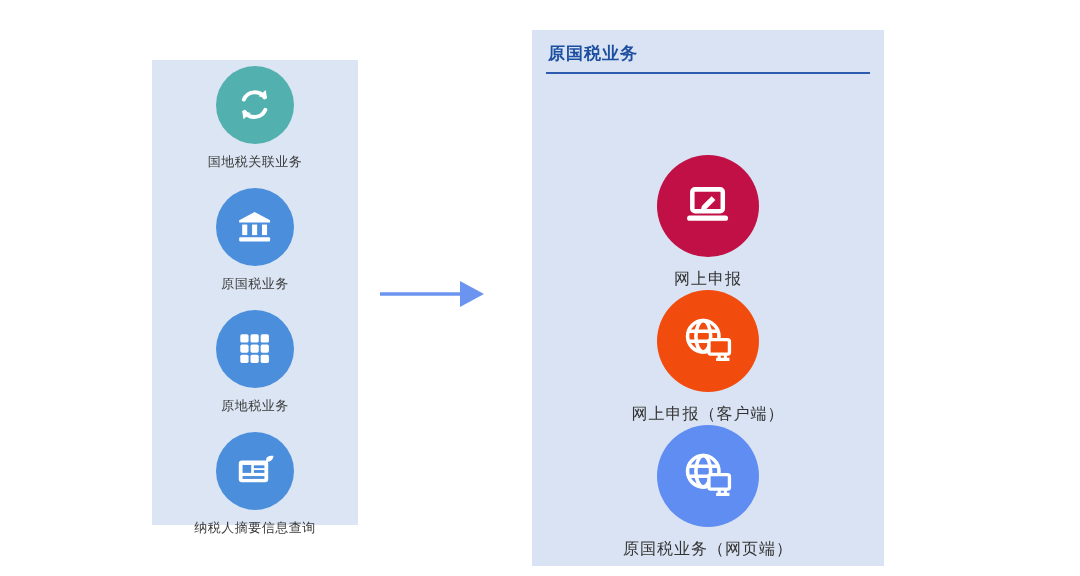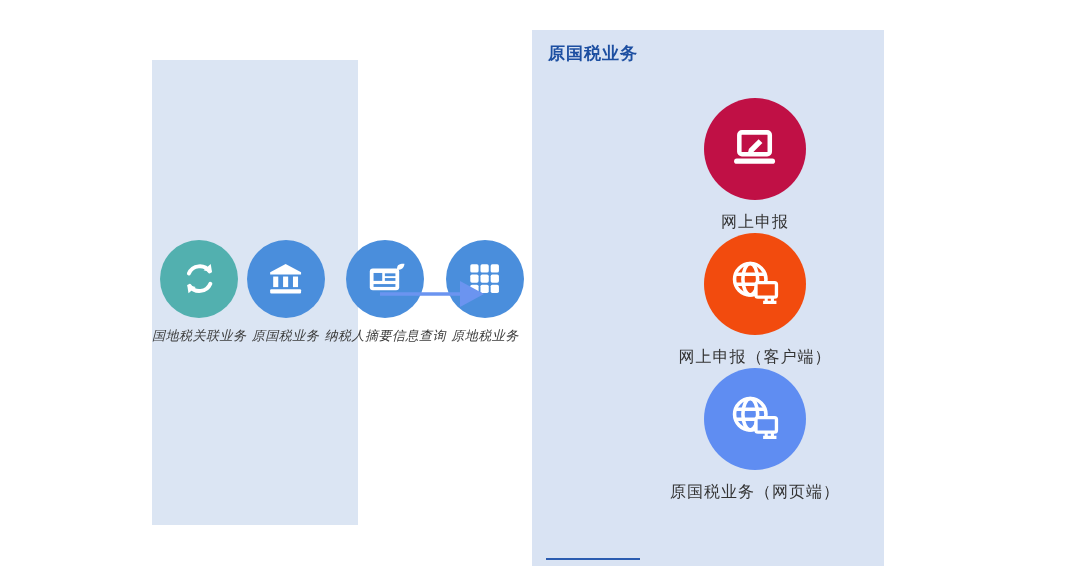--- a/index.html
+++ b/index.html
@@ -1,42 +1,42 @@
 <!DOCTYPE html>
 <html><head>
 <meta charset="utf-8">
 <style>
   html,body{margin:0;padding:0;background:#ffffff;font-family:"DejaVu Sans","Liberation Sans",sans-serif;}
   .canvas{position:relative;width:1080px;height:576px;background:#ffffff;overflow:hidden;}
 
-  .panel{position:absolute;display:flex;flex-direction:row;}
+  .panel{position:absolute;display:flex;flex-direction:column;gap:17px;}
   .left-panel{left:152px;top:60px;width:206px;height:465px;background:#dbe5f3;
               justify-content:space-evenly;align-items:center;padding:6px 0;box-sizing:border-box;}
   .right-panel{left:532px;top:30px;width:352px;height:536px;background:#d9e3f3;box-sizing:border-box;padding:10px 14px 6px 14px;}
 
-  .menu-item{display:flex;flex-direction:column;align-items:center;gap:9px;cursor:pointer;font-style:italic;}
+  .menu-item{display:flex;flex-direction:column;align-items:center;gap:9px;cursor:pointer;}
   .circle{border-radius:50%;display:flex;align-items:center;justify-content:center;flex:0 0 auto;}
   .circle.small{width:78px;height:78px;}
   .circle.big{width:102px;height:102px;}
   .circle svg{width:58%;height:58%;display:block;}
   .circle.big svg{width:56%;height:56%;}
 
   .c-teal{background:#52b0af;--bg:#52b0af;}
   .c-blue{background:#4a8edc;--bg:#4a8edc;}
   .c-crimson{background:#c01045;--bg:#c01045;}
   .c-orange{background:#f24b0e;--bg:#f24b0e;}
   .c-softblue{background:#5f8df2;--bg:#5f8df2;}
 
   .menu-label{font-size:13px;color:#3a3a3a;letter-spacing:.5px;white-space:nowrap;}
   .detail-label{font-size:16px;color:#333333;letter-spacing:1px;white-space:nowrap;}
 
   .panel-title-wrap{border-bottom:2px solid #2b5cb0;padding:2px 2px 7px 2px;}
   .panel-title{font-size:17px;font-weight:bold;color:#1d4fa1;letter-spacing:1px;}
 
-  .detail-items{flex:1;display:flex;flex-direction:column;justify-content:center;align-items:center;}
+  .detail-items{flex:1;display:flex;flex-direction:column;justify-content:flex-end;align-items:center;}
   .detail-item{display:flex;flex-direction:column;align-items:center;gap:12px;cursor:pointer;}
 
   .arrow-svg{position:absolute;left:376px;top:272px;width:112px;height:44px;}
 </style>
 </head>
 <body>
 
 <div class="canvas">
 
   <div class="panel left-panel">
@@ -63,47 +63,47 @@
           <rect x="10.65" y="10.9" width="2.7" height="5.6"></rect>
           <rect x="15.9" y="10.9" width="2.7" height="5.6"></rect>
           <rect x="3.8" y="17.6" width="16.4" height="2.3" rx="0.6"></rect>
         </svg>
       </div>
       <div class="menu-label">原国税业务</div>
     </div>
 
     <div class="menu-item">
       <div class="circle small c-blue">
-        <svg viewBox="0 0 24 24">
-          <rect x="3.6" y="6.6" width="15.6" height="11.6" rx="1.6" fill="#fff"></rect>
-          <rect x="5.6" y="9.0" width="4.6" height="4.2" fill="var(--bg)"></rect>
-          <rect x="11.6" y="9.2" width="5.6" height="1.5" fill="var(--bg)"></rect>
-          <rect x="11.6" y="11.7" width="5.6" height="1.5" fill="var(--bg)"></rect>
-          <rect x="5.6" y="14.9" width="11.6" height="1.5" fill="var(--bg)"></rect>
-          <path d="M18.6 4.9c1.6-1.1 3.4-.7 3.4-.7s-.2 1.8-1.4 2.6c-1.1.8-2.6.4-2.6.4s.1-1.8.6-2.3z" fill="#fff"></path>
-        </svg>
-      </div>
-      <div class="menu-label">纳税人摘要信息查询</div>
-    </div>
-
-    <div class="menu-item">
-      <div class="circle small c-blue">
         <svg viewBox="0 0 24 24" fill="#fff">
           <rect x="4.4" y="4.4" width="4.4" height="4.4" rx="0.9"></rect>
           <rect x="9.8" y="4.4" width="4.4" height="4.4" rx="0.9"></rect>
           <rect x="15.2" y="4.4" width="4.4" height="4.4" rx="0.9"></rect>
           <rect x="4.4" y="9.8" width="4.4" height="4.4" rx="0.9"></rect>
           <rect x="9.8" y="9.8" width="4.4" height="4.4" rx="0.9"></rect>
           <rect x="15.2" y="9.8" width="4.4" height="4.4" rx="0.9"></rect>
           <rect x="4.4" y="15.2" width="4.4" height="4.4" rx="0.9"></rect>
           <rect x="9.8" y="15.2" width="4.4" height="4.4" rx="0.9"></rect>
           <rect x="15.2" y="15.2" width="4.4" height="4.4" rx="0.9"></rect>
         </svg>
       </div>
       <div class="menu-label">原地税业务</div>
+    </div>
+
+    <div class="menu-item">
+      <div class="circle small c-blue">
+        <svg viewBox="0 0 24 24">
+          <rect x="3.6" y="6.6" width="15.6" height="11.6" rx="1.6" fill="#fff"></rect>
+          <rect x="5.6" y="9.0" width="4.6" height="4.2" fill="var(--bg)"></rect>
+          <rect x="11.6" y="9.2" width="5.6" height="1.5" fill="var(--bg)"></rect>
+          <rect x="11.6" y="11.7" width="5.6" height="1.5" fill="var(--bg)"></rect>
+          <rect x="5.6" y="14.9" width="11.6" height="1.5" fill="var(--bg)"></rect>
+          <path d="M18.6 4.9c1.6-1.1 3.4-.7 3.4-.7s-.2 1.8-1.4 2.6c-1.1.8-2.6.4-2.6.4s.1-1.8.6-2.3z" fill="#fff"></path>
+        </svg>
+      </div>
+      <div class="menu-label">纳税人摘要信息查询</div>
     </div>
 
   </div>
 
   <svg class="arrow-svg" viewBox="0 0 112 44">
     <line x1="4" y1="22" x2="86" y2="22" stroke="#6b94f0" stroke-width="3.6"></line>
     <path d="M84 9 L108 22 L84 35 Z" fill="#6b94f0"></path>
   </svg>
 
   <div class="panel right-panel">

